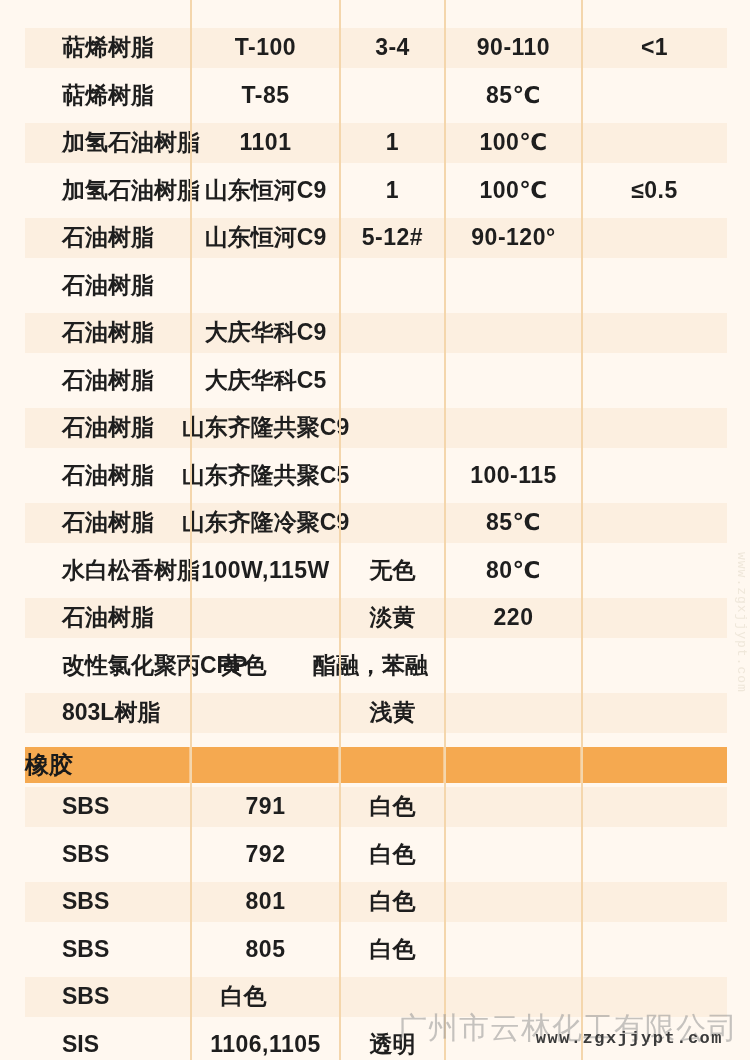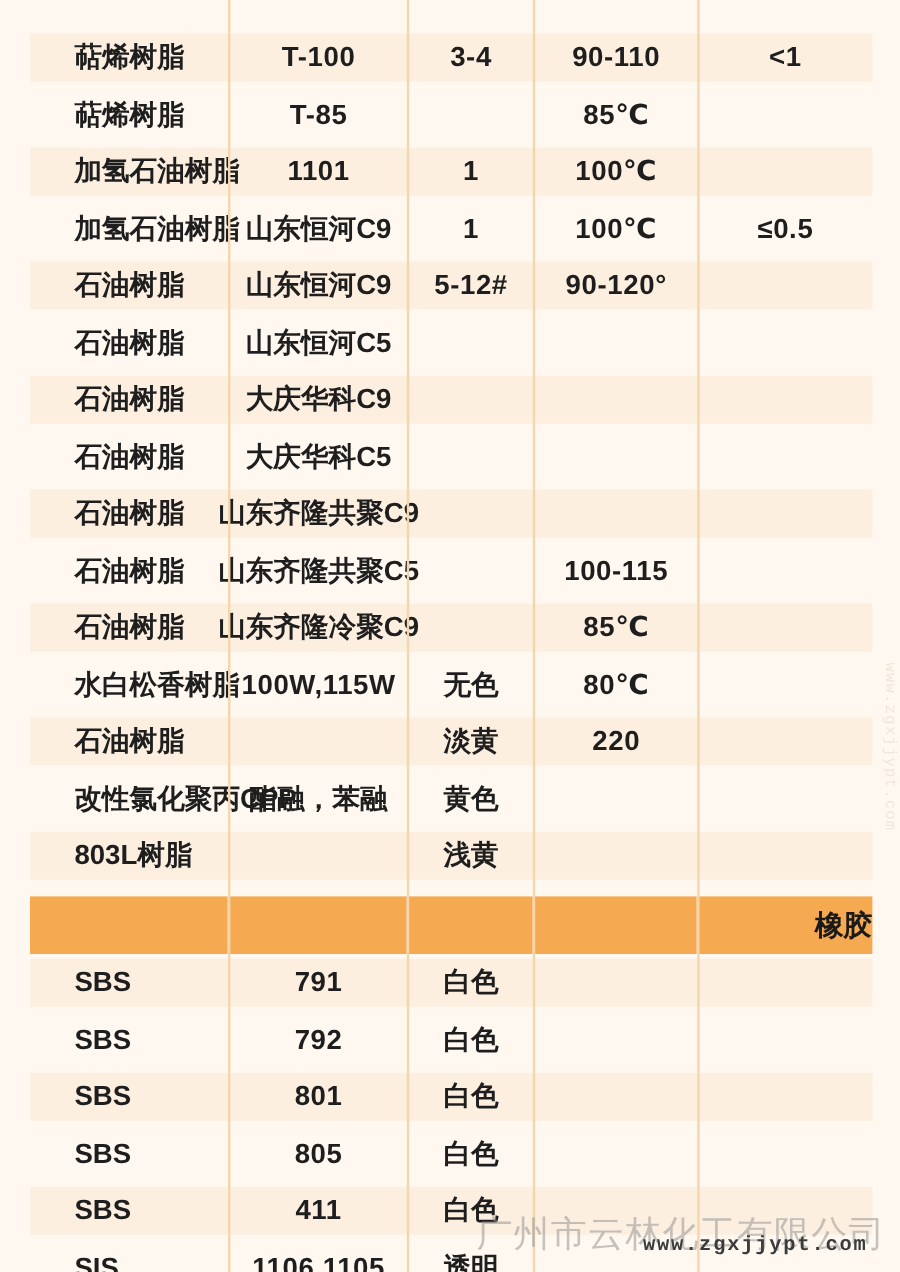--- a/index.html
+++ b/index.html
@@ -40,21 +40,21 @@
   }
   .cell.c0{width:166px;justify-content:flex-start;padding-left:37px;}
   .cell.c1{width:149px}
   .cell.c2{width:105px}
   .cell.c3{width:137px}
   .cell.c4{width:145px}
   .cell.it{letter-spacing:.5px}
 
   .section-bar{
     position:relative;z-index:4;
-    height:48px;display:flex;align-items:center;justify-content:flex-end;
+    height:36px;display:flex;align-items:center;justify-content:flex-start;
     background-color:#F5A950;
     background-image:linear-gradient(90deg,
       transparent 0 164px, rgba(255,255,255,.35) 164px 166px,
       transparent 166px 313px, rgba(255,255,255,.35) 313px 315px,
       transparent 315px 418px, rgba(255,255,255,.35) 418px 420px,
       transparent 420px 555px, rgba(255,255,255,.35) 555px 557px,
       transparent 557px);
     font-size:24px;font-weight:bold;color:#1A1A1A;
   }
 
@@ -117,21 +117,20 @@
         </div>
         <div class="row striped">
           <div class="cell c0">石油树脂</div>
           <div class="cell c1">山东恒河C9</div>
           <div class="cell c2 it">5-12#</div>
           <div class="cell c3 it">90-120°</div>
           <div class="cell c4"></div>
         </div>
         <div class="row">
           <div class="cell c0">石油树脂</div>
-          <div class="cell c1">山东恒河C5</div>
           <div class="cell c2"></div>
           <div class="cell c3"></div>
           <div class="cell c4"></div>
         </div>
         <div class="row striped">
           <div class="cell c0">石油树脂</div>
           <div class="cell c1">大庆华科C9</div>
           <div class="cell c2"></div>
           <div class="cell c3"></div>
           <div class="cell c4"></div>
@@ -173,22 +172,22 @@
         </div>
         <div class="row striped">
           <div class="cell c0">石油树脂</div>
           <div class="cell c1"></div>
           <div class="cell c2">淡黄</div>
           <div class="cell c3 it">220</div>
           <div class="cell c4"></div>
         </div>
         <div class="row">
           <div class="cell c0">改性氯化聚丙CPP</div>
+          <div class="cell c2">黄色</div>
           <div class="cell c1">酯融，苯融</div>
-          <div class="cell c2">黄色</div>
           <div class="cell c3"></div>
           <div class="cell c4"></div>
         </div>
         <div class="row striped">
           <div class="cell c0">803L树脂</div>
           <div class="cell c1"></div>
           <div class="cell c2">浅黄</div>
           <div class="cell c3"></div>
           <div class="cell c4"></div>
         </div>
@@ -221,21 +220,20 @@
         </div>
         <div class="row">
           <div class="cell c0">SBS</div>
           <div class="cell c1 it">805</div>
           <div class="cell c2">白色</div>
           <div class="cell c3"></div>
           <div class="cell c4"></div>
         </div>
         <div class="row striped">
           <div class="cell c0">SBS</div>
-          <div class="cell c1 it">411</div>
           <div class="cell c2">白色</div>
           <div class="cell c3"></div>
           <div class="cell c4"></div>
         </div>
         <div class="row">
           <div class="cell c0">SIS</div>
           <div class="cell c1 it">1106,1105</div>
           <div class="cell c2">透明</div>
           <div class="cell c3"></div>
           <div class="cell c4"></div>

